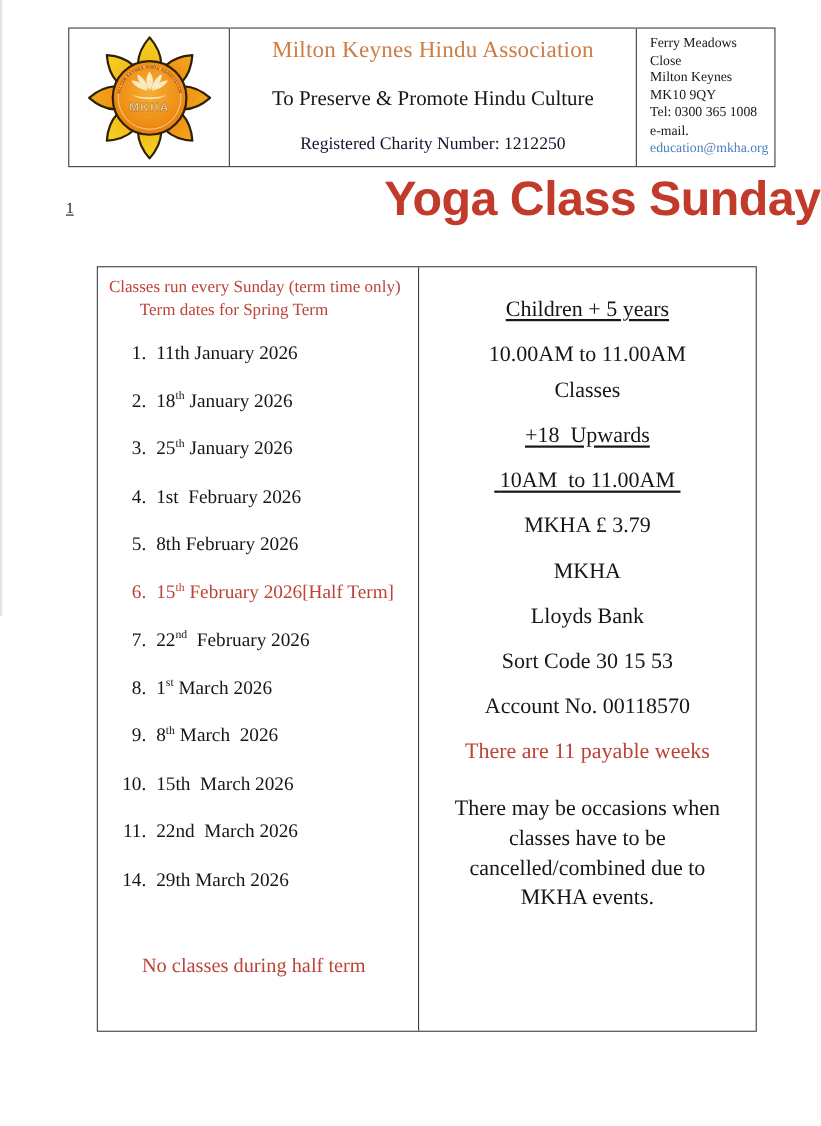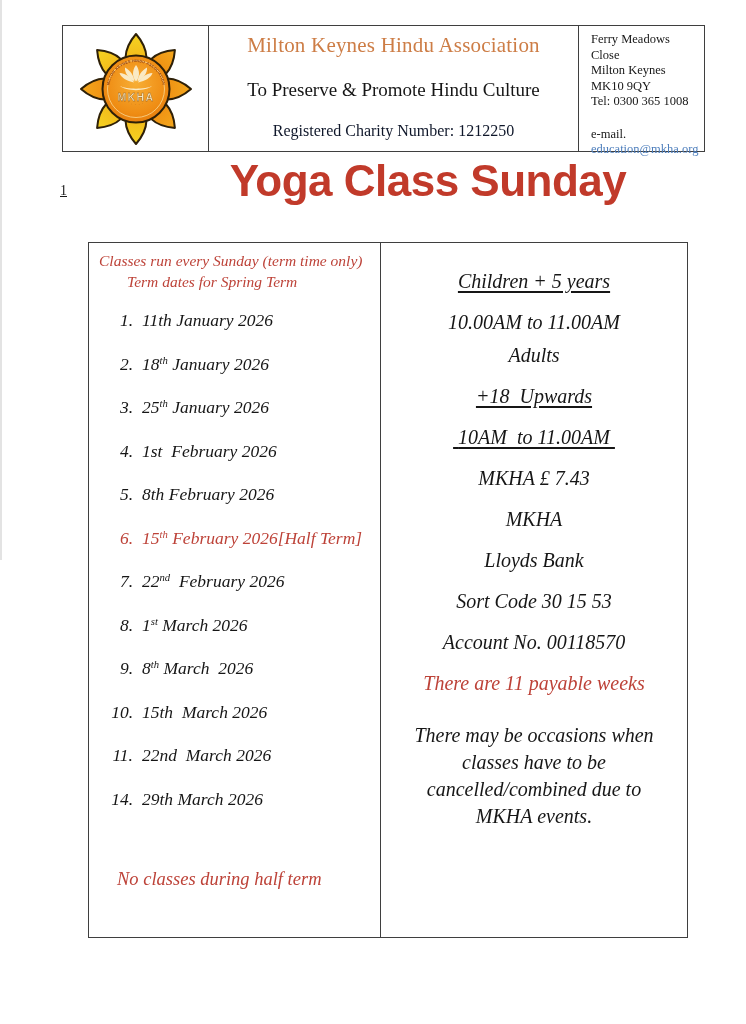--- a/index.html
+++ b/index.html
@@ -25,50 +25,50 @@
   }
   .logo-cell{width:146px;border-right:1.5px solid var(--border);
     display:flex;align-items:center;justify-content:center;}
   .logo-cell svg{width:120px;height:120px;display:block;}
   .center-cell{width:370px;border-right:1.5px solid var(--border);
     text-align:center;padding-top:7px;}
   .org-name{font-size:21px;color:var(--org-orange);letter-spacing:.2px;}
   .tagline{font-size:19px;color:#161616;margin-top:21px;}
   .charity{font-size:16px;color:#0f172a;margin-top:21px;}
   .contact-cell{flex:1;padding:6px 4px 0 12px;font-size:12.5px;line-height:15.5px;color:#161616;}
-  .email-label{margin-top:17px;}
+  .email-label{margin-top:2px;}
   .email-link{color:var(--link-blue);cursor:pointer;}
 
   
   .page-num{position:absolute;left:60px;top:183px;font-size:14px;text-decoration:underline;}
   .doc-title{
-    position:absolute;left:110px;right:0;top:156px;text-align:center;
+    position:absolute;left:110px;right:0;top:156px;text-align:right;
     font-family:"Liberation Sans", sans-serif;font-weight:600;
     font-size:44px;letter-spacing:-.5px;color:var(--accent-red);
   }
 
   
   .main-table{
     position:absolute;left:88px;top:242px;width:600px;height:696px;
-    border:1.5px solid var(--border);display:flex;background:#fff;font-style:italic;
+    border:1.5px solid var(--border);display:flex;background:#fff;
   }
   .left-cell{width:292px;border-right:1.5px solid var(--border);
     position:relative;padding:9px 4px 0 8px;overflow:hidden;}
   .right-cell{flex:1;text-align:center;padding:8px 6px 0 6px;overflow:hidden;}
 
   .sched-head1{color:var(--doc-red);font-size:15.5px;white-space:nowrap;padding-left:2px;}
   .sched-head2{color:var(--doc-red);font-size:15.5px;white-space:nowrap;padding-left:30px;margin-top:3px;}
 
   .date-list{margin-top:19px;}
   .date-row{display:flex;align-items:flex-start;font-size:17.5px;height:43.5px;white-space:pre;color:#161616;}
   .date-row .num{width:36px;text-align:right;margin-right:9px;flex:none;}
   .date-row sup{font-size:61%;line-height:1;padding-top:1px;}
   .date-row.red{color:var(--doc-red);}
 
-  .sched-foot{position:absolute;left:28px;top:626px;color:var(--doc-red);font-size:18.5px;white-space:nowrap;}
+  .sched-foot{position:absolute;left:40px;top:626px;color:var(--doc-red);font-size:18.5px;white-space:nowrap;}
 
   .detail-line{font-size:20px;line-height:21px;margin:20px 0;white-space:pre-wrap;color:#161616;text-align:center;}
   .detail-line.u{text-decoration:underline;text-underline-offset:3px;}
   .detail-line.red{color:var(--doc-red);}
   .detail-line:nth-child(3){margin-top:-8px;}
   .detail-line.para{line-height:27px;margin-top:28px;padding:0 14px;white-space:normal;}
 </style>
 </head>
 <body>
 
@@ -178,27 +178,27 @@
 </div>
     <div class="sched-foot">No classes during half term</div>
   </div>
 
   <div class="right-cell">
   <div class="detail-line u">Children + 5 years</div>
 
   <div class="detail-line">10.00AM to 11.00AM</div>
 
 
-  <div class="detail-line">Adults</div>
+  <div class="detail-line">Classes</div>
 
   <div class="detail-line u">+18  Upwards</div>
 
   <div class="detail-line u"> 10AM  to 11.00AM </div>
 
-  <div class="detail-line">MKHA £ 7.43</div>
+  <div class="detail-line">MKHA £ 3.79</div>
 
 
   <div class="detail-line">MKHA</div>
 
   <div class="detail-line">Lloyds Bank</div>
 
   <div class="detail-line">Sort Code 30 15 53</div>
 
   <div class="detail-line">Account No. 00118570</div>
 

